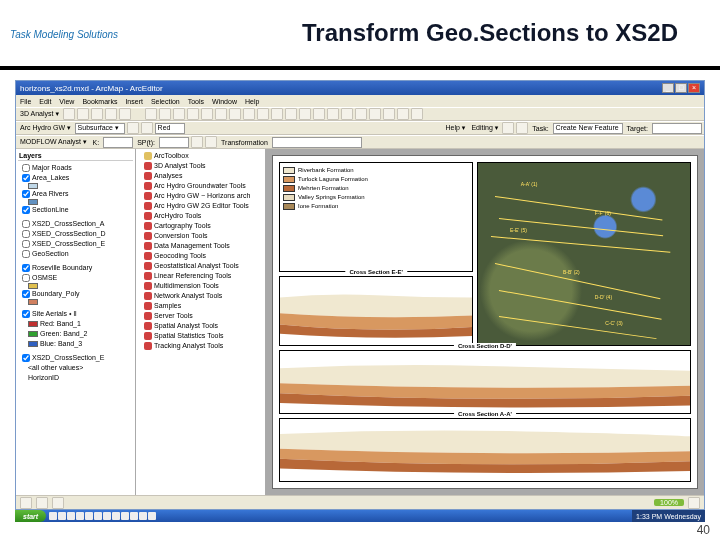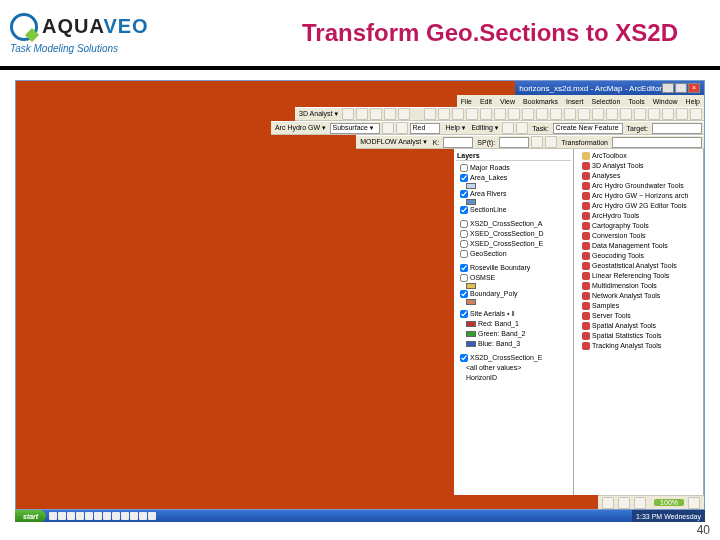--- a/index.html
+++ b/index.html
@@ -6,23 +6,23 @@
   body { width: 720px; height: 540px; background: #fff; overflow: hidden; position: relative; }
   .slide-header { height: 70px; display: flex; align-items: center; border-bottom: 4px solid #000; }
   .logo-block { width: 260px; padding: 6px 10px; }
   .logo-top { display: flex; align-items: center; gap: 4px; }
   .logo-q { width: 28px; height: 28px; border: 3px solid #1a6fb0; border-radius: 50%; position: relative; }
   .logo-q::after { content: ""; position: absolute; width: 10px; height: 10px; background: #7fc93f; bottom: -2px; right: -2px; transform: rotate(45deg); }
   .logo-text { font-size: 20px; font-weight: 800; letter-spacing: 1px; }
   .logo-a { color: #222; }
   .logo-v { color: #1a6fb0; }
   .logo-sub { font-size: 10px; color: #1a6fb0; font-style: italic; margin-top: 2px; }
-  .slide-title { flex: 1; text-align: center; font-size: 24px; font-weight: 700; color: #be185d; }
+  .slide-title { flex: 1; text-align: center; font-size: 24px; font-weight: 700; color: #0f172a; }
   .slide-num { position: absolute; bottom: 3px; right: 10px; font-size: 12px; color: #444; }
-  .arcmap { position: absolute; top: 80px; left: 15px; right: 15px; bottom: 30px; border: 1px solid #7a9ac9; background: #c2410c; font-size: 7px; display: flex; flex-direction: column; align-items: flex-end; }
+  .arcmap { position: absolute; top: 80px; left: 15px; right: 15px; bottom: 30px; border: 1px solid #7a9ac9; background: #c2410c; font-size: 7px; display: flex; flex-direction: column; }
   .titlebar { height: 14px; background: linear-gradient(#3a6dc9,#1f4fa8); color: #fff; display: flex; align-items: center; padding: 0 4px; font-size: 8px; }
   .titlebar .wbtns { margin-left: auto; display: flex; gap: 1px; }
   .wbtn { width: 12px; height: 10px; background: #e0e0e0; border: 1px solid #888; font-size: 7px; text-align: center; line-height: 8px; cursor: pointer; }
   .wbtn.close { background: #e04030; color: #fff; }
   .menubar { height: 12px; background: #ece9d8; display: flex; gap: 8px; padding: 0 4px; align-items: center; font-size: 7px; }
   .menubar span { cursor: pointer; }
   .tb-row { height: 14px; background: #ece9d8; border-top: 1px solid #fff; border-bottom: 1px solid #c8c4b8; display: flex; align-items: center; gap: 2px; padding: 0 2px; }
   .tb-btn { width: 12px; height: 12px; background: #f4f2ea; border: 1px solid #c8c4b8; border-radius: 1px; font-size: 7px; text-align: center; line-height: 10px; cursor: pointer; }
   .tb-lbl { font-size: 7px; padding: 0 2px; }
   .tb-input { height: 11px; background: #fff; border: 1px solid #999; font-size: 7px; padding: 0 2px; min-width: 30px; }
@@ -57,24 +57,20 @@
   .task-icons { display: flex; gap: 1px; padding: 0 3px; }
   .qicon { width: 8px; height: 8px; background: #eee; border-radius: 1px; }
   .map-line { position:absolute; height:1px; background:#ffe060; transform-origin:left center; }
   .map-lbl { position:absolute; font-size:5px; color:#ffe060; }
 </style>
 </head>
 <body>
 
 <div class="slide-header">
   <div class="logo-block">
-    <div class="logo-top">
-      <div class="logo-q"></div>
-      <div class="logo-text"><span class="logo-a">AQUA</span><span class="logo-v">VEO</span></div>
-    </div>
     <div class="logo-sub">Task Modeling Solutions</div>
   </div>
   <div class="slide-title">Transform Geo.Sections to XS2D</div>
 </div>
 
 <div class="arcmap">
   <div class="titlebar">
     <span>horizons_xs2d.mxd - ArcMap - ArcEditor</span>
     <div class="wbtns">
       <div class="wbtn">_</div>

